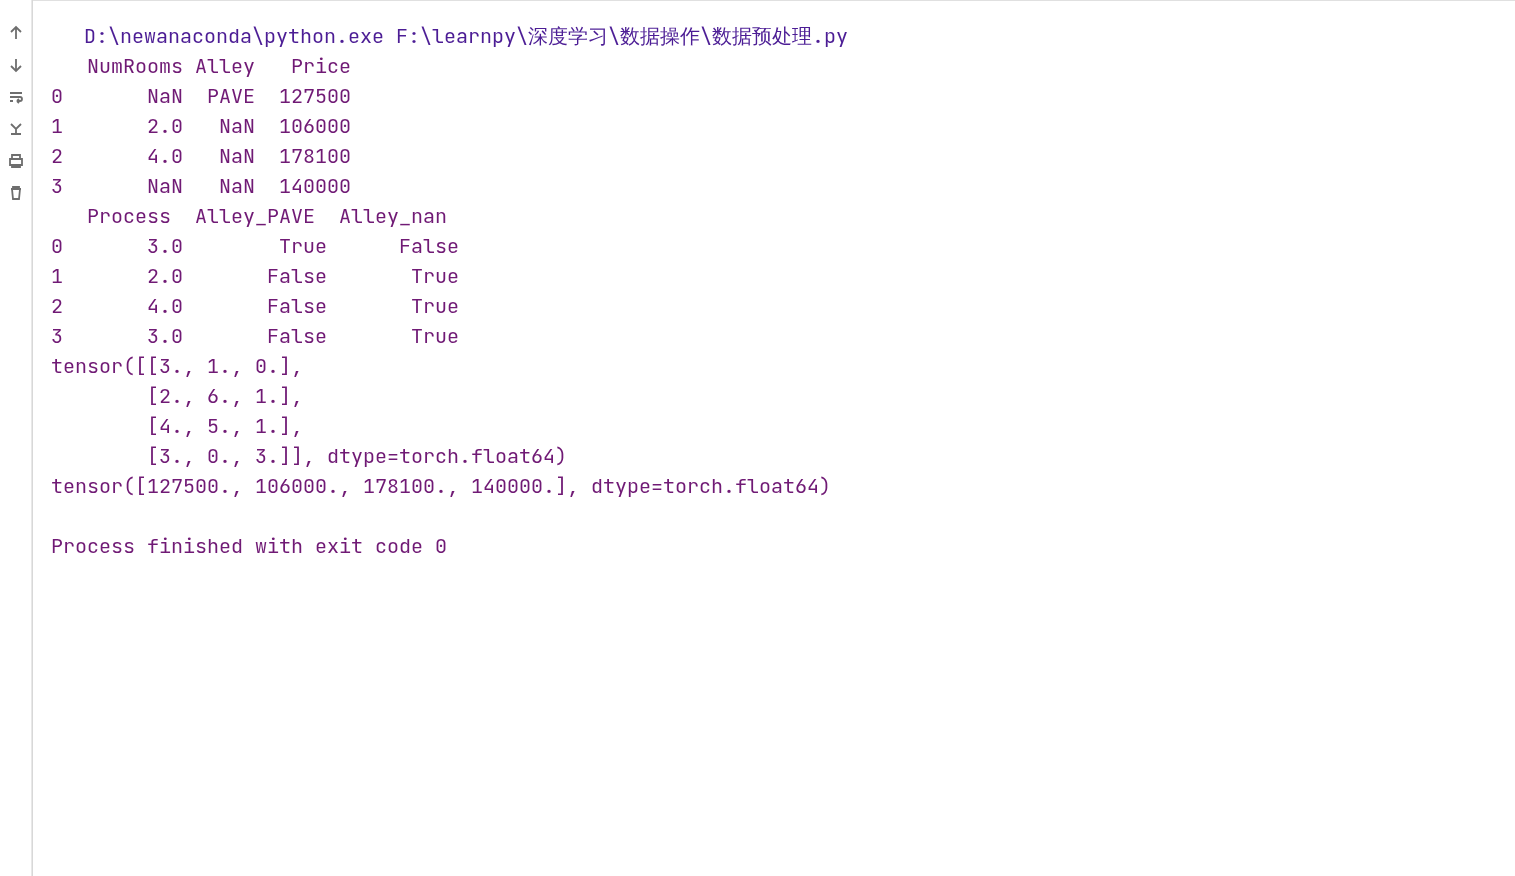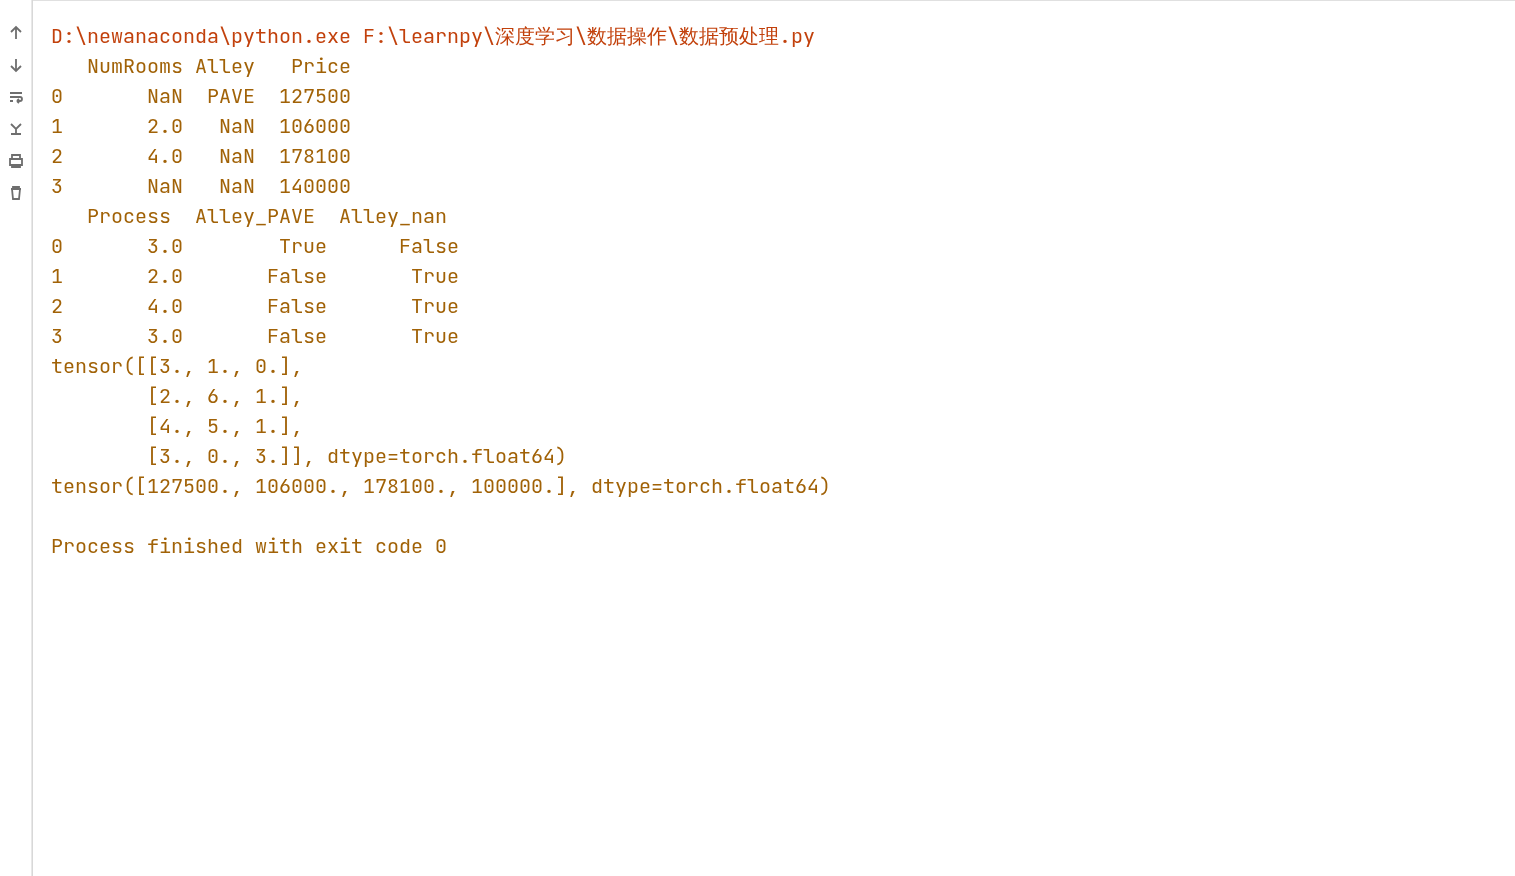--- a/index.html
+++ b/index.html
@@ -49,24 +49,25 @@
     }
     .console {
       flex: 1;
       padding: 20px 16px 16px 18px;
       white-space: pre;
       line-height: 1.5;
       overflow: auto;
       border-top: 1px solid #e0e0e0;
     }
     .cmd {
-      color: #c2410c;
+      color: #4c1d95;
+      margin-left: 33px;
     }
     .output {
-      color: #a16207;
+      color: #701a75;
       font-weight: 400;
     }
     .main-area {
       flex: 1;
       position: relative;
       display: flex;
       flex-direction: column;
     }
   </style>
 </head>
@@ -116,17 +117,17 @@
 <span class="output">3       NaN   NaN  140000</span>
 <span class="output">   Process  Alley_PAVE  Alley_nan</span>
 <span class="output">0       3.0        True      False</span>
 <span class="output">1       2.0       False       True</span>
 <span class="output">2       4.0       False       True</span>
 <span class="output">3       3.0       False       True</span>
 <span class="output">tensor([[3., 1., 0.],</span>
 <span class="output">        [2., 6., 1.],</span>
 <span class="output">        [4., 5., 1.],</span>
 <span class="output">        [3., 0., 3.]], dtype=torch.float64)</span>
-<span class="output">tensor([127500., 106000., 178100., 100000.], dtype=torch.float64)</span>
+<span class="output">tensor([127500., 106000., 178100., 140000.], dtype=torch.float64)</span>
 <span class="output"></span>
 <span class="output">Process finished with exit code 0</span>
 </div>
 </div>
 
 </body></html>

